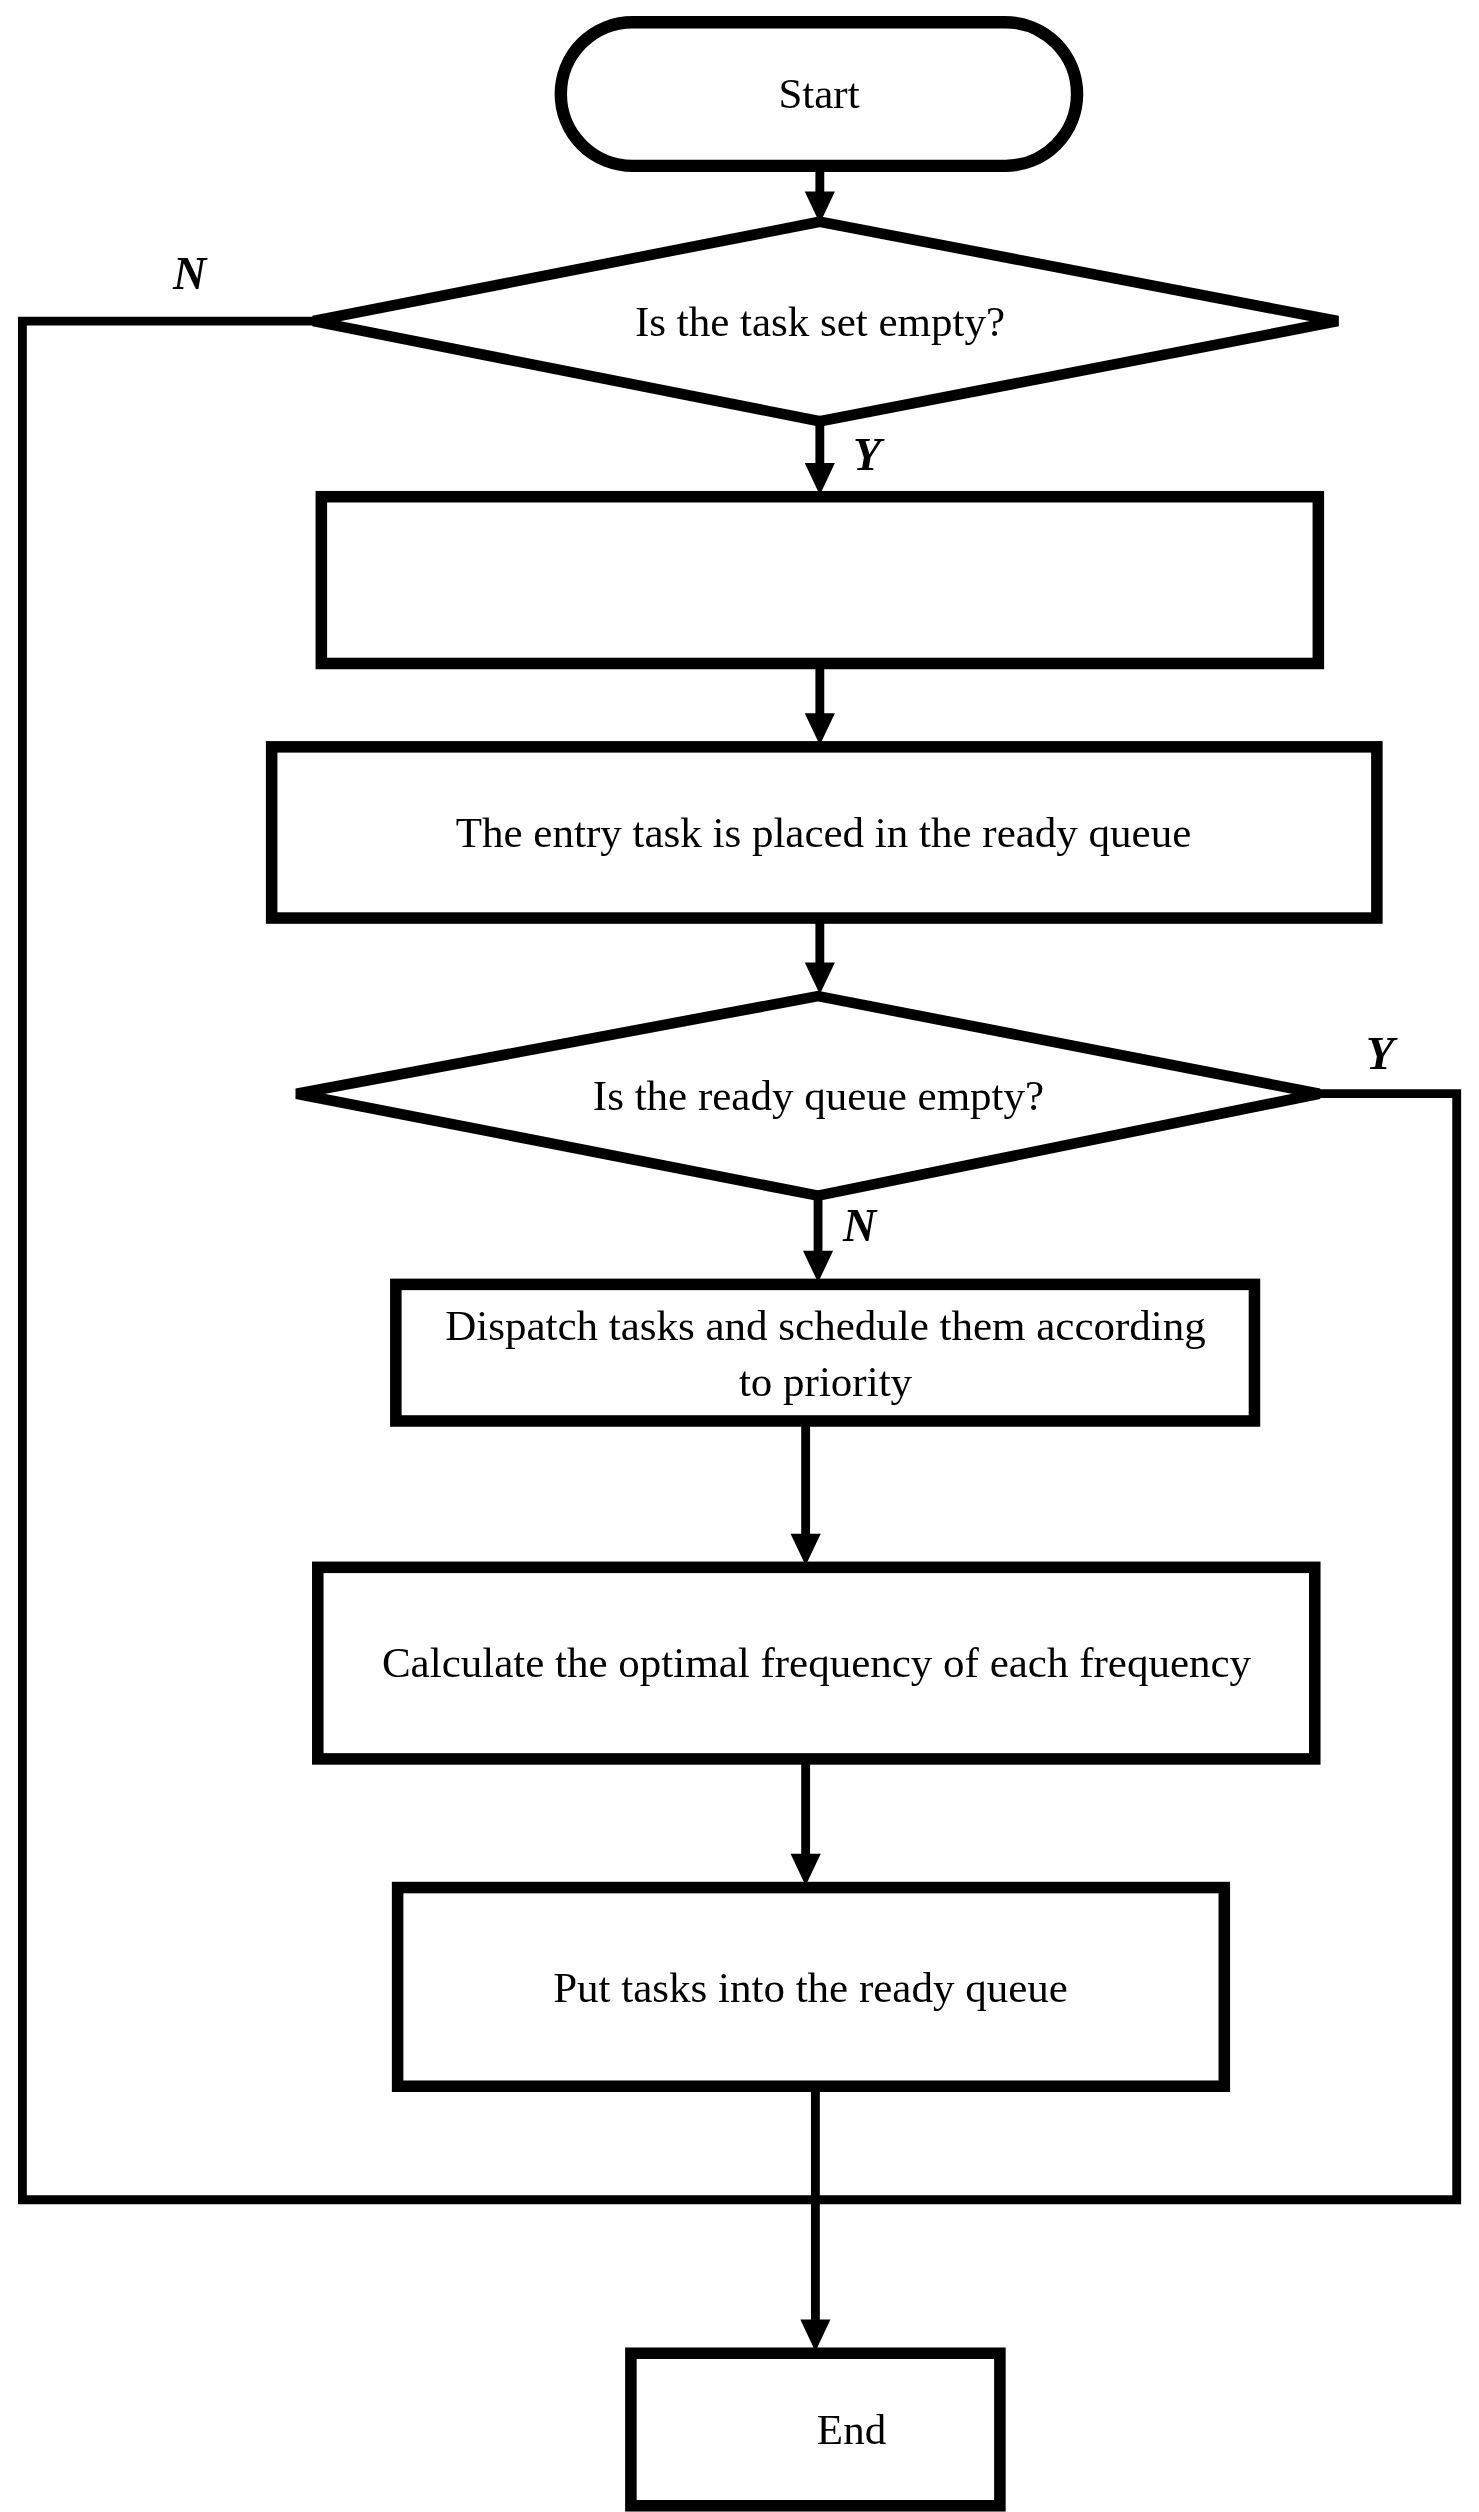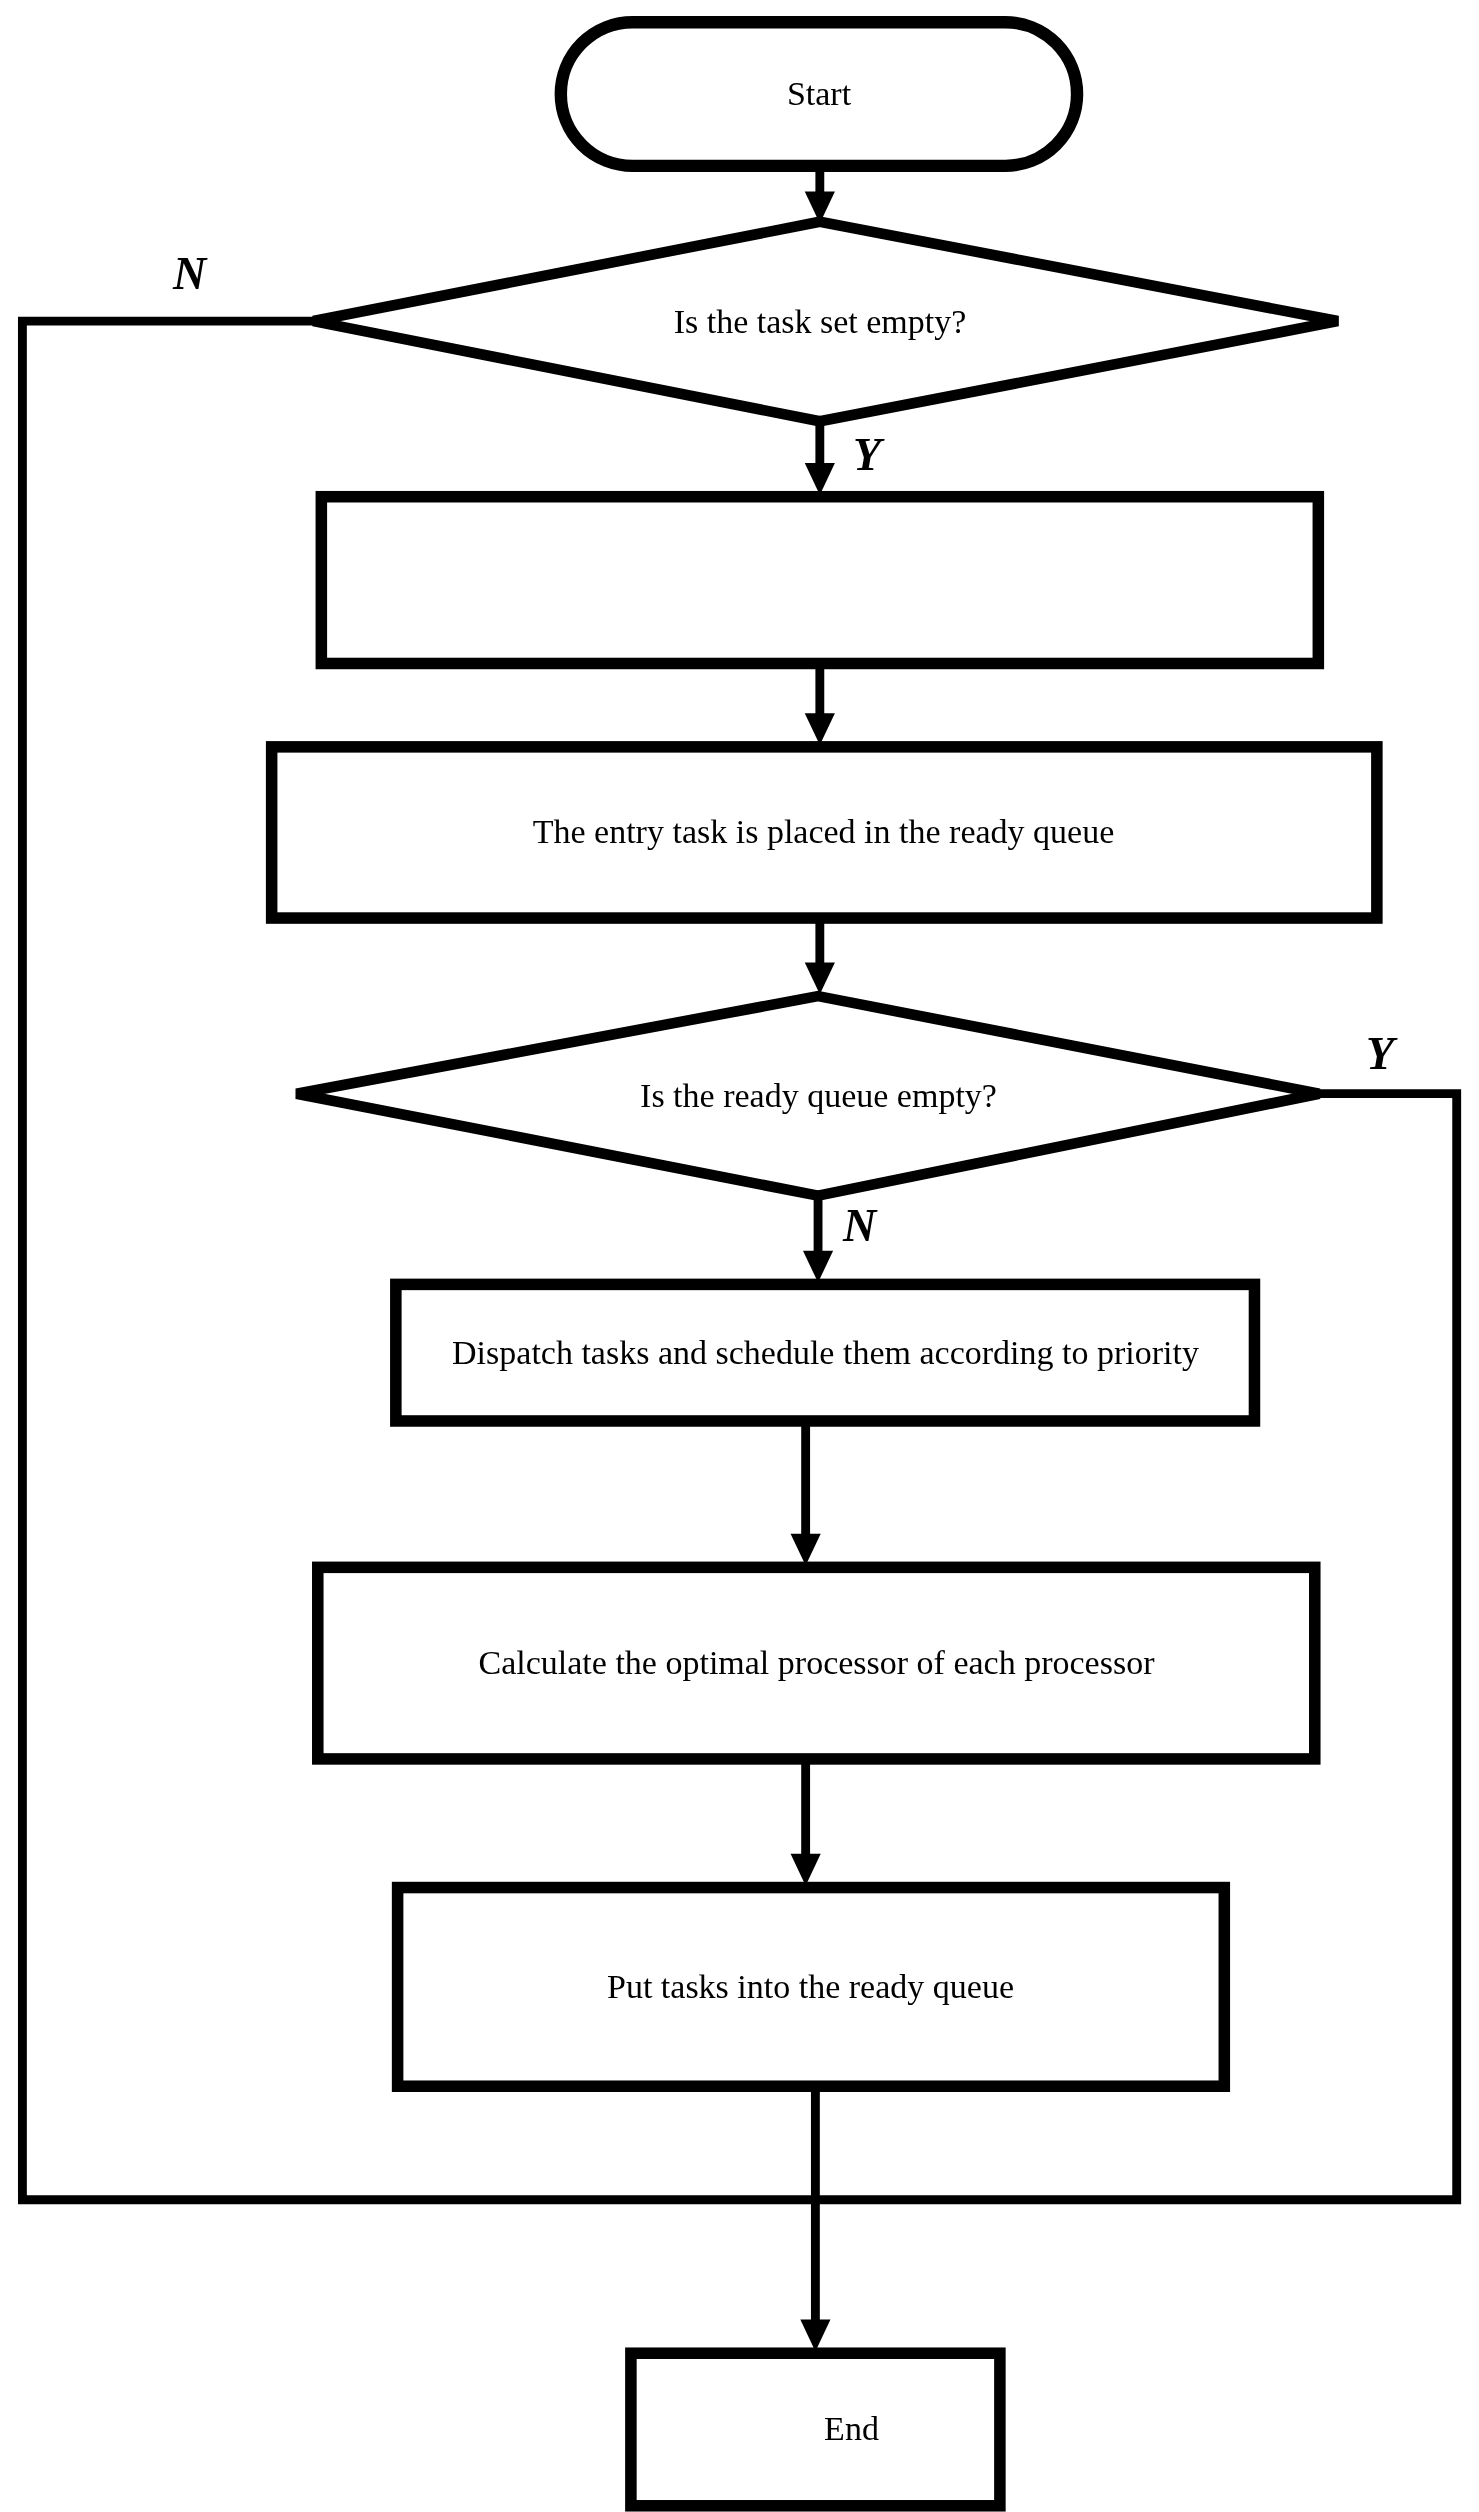--- a/index.html
+++ b/index.html
@@ -22,21 +22,21 @@
     top: 0;
     width: 1480px;
     height: 2512px;
   }
   .shape-label {
     position: absolute;
     display: flex;
     align-items: center;
     justify-content: center;
     text-align: center;
-    font-size: 34px;
+    font-size: 43px;
     line-height: 1.3;
     color: #000000;
     pointer-events: none;
   }
   .edge-label {
     position: absolute;
     font-size: 46px;
     font-style: italic;
     font-weight: 700;
     color: #000000;
@@ -119,21 +119,21 @@
 
   <div class="edge-label" style="left:1366px; top:1027px;">Y</div>
 
   <div class="edge-label" style="left:843px; top:1199px;">N</div>
 
   <div class="shape-label" style="left:396px; top:1285px; width:859px; height:137px;font-family:Liberation Serif, serif;">
     <span class="pad-wrap">Dispatch tasks and schedule them according to priority</span>
   </div>
 
   <div class="shape-label" style="left:318px; top:1567px; width:997px; height:192px;">
-    <span class="pad-wrap" style="max-width:905px;">Calculate the optimal processor of each processor</span>
+    <span class="pad-wrap" style="max-width:905px;">Calculate the optimal frequency of each frequency</span>
   </div>
 
   <div class="shape-label" style="left:397px; top:1888px; width:827px; height:199px;">Put tasks into the ready queue</div>
 
   <div class="shape-label" style="left:667px; top:2353px; width:369px; height:153px;">End</div>
 
 </div>
 
 
 </body></html>

